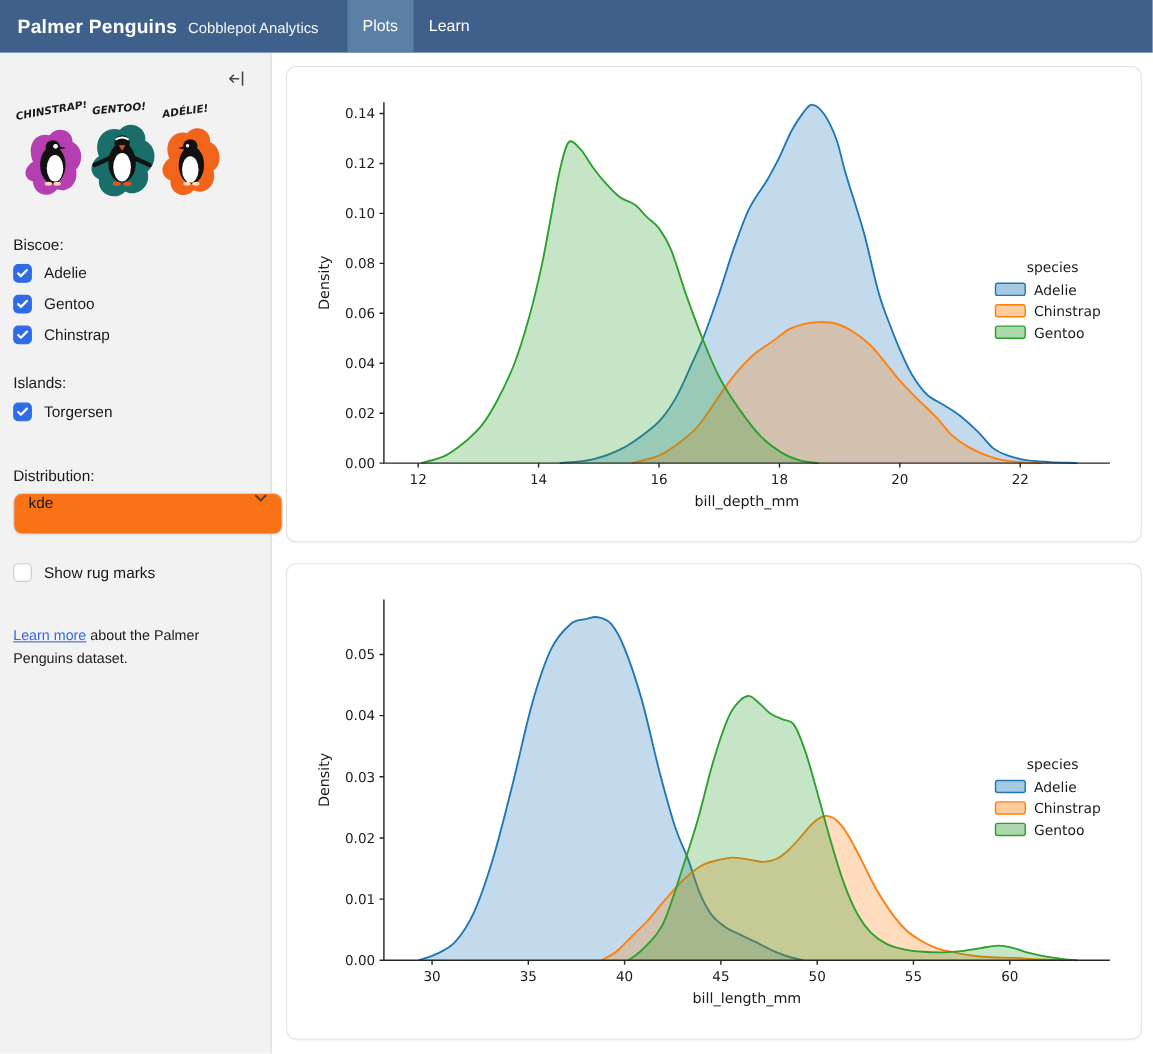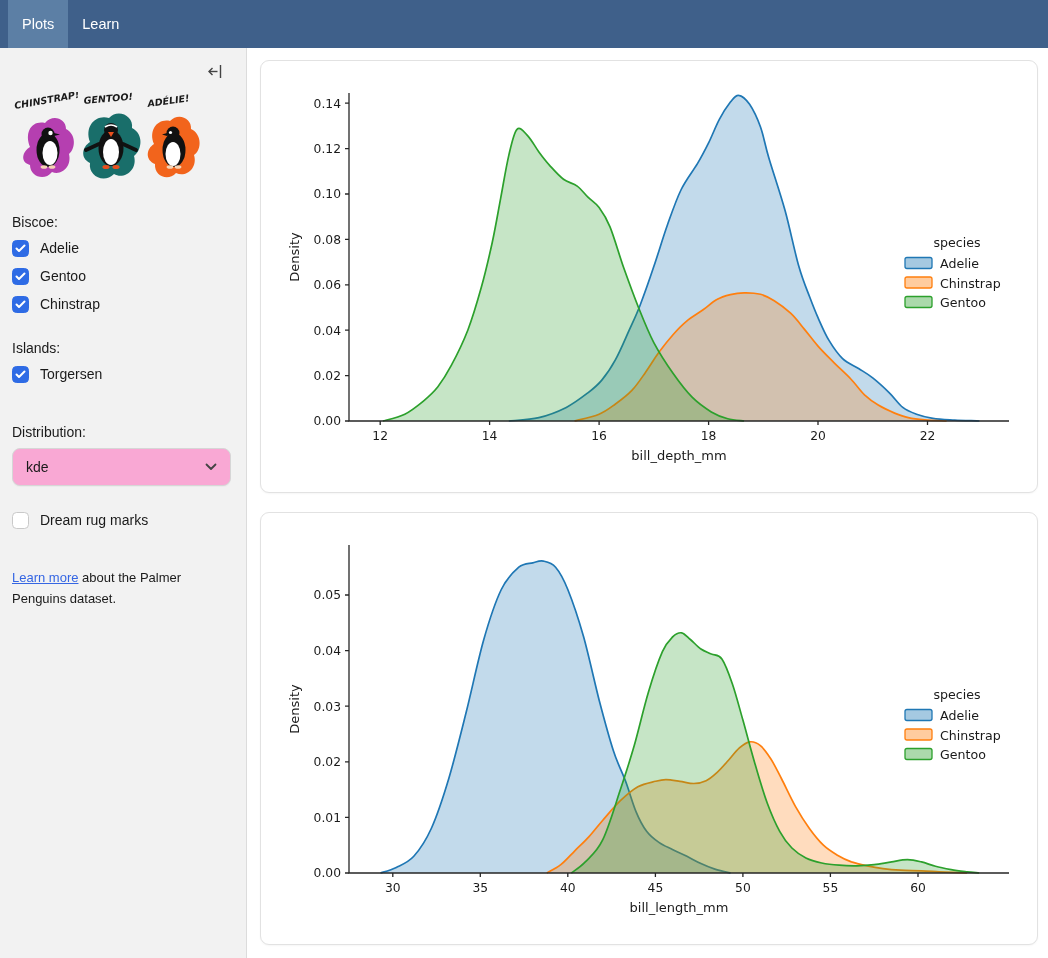--- a/index.html
+++ b/index.html
@@ -27,39 +27,43 @@
   .logo{display:block;margin:34px auto 0 0;width:198px;height:100px;}
   .logo-label{font:italic 700 9.5px "DejaVu Sans",sans-serif;fill:#1a1a1a;}
   .section-label{font-size:14px;margin-top:22px;margin-bottom:4px;}
   .check-row{display:flex;align-items:center;gap:11px;height:28px;cursor:pointer;}
   .checkbox{width:17px;height:17px;border-radius:4.5px;background:#fff;border:1px solid #c9c9c9;
     display:flex;align-items:center;justify-content:center;flex-shrink:0;}
   .checkbox.checked{background:var(--check-blue);border-color:var(--check-blue);}
   .checkbox svg{display:none;}
   .checkbox.checked svg{display:block;}
   .check-label{font-size:14px;}
-  .select{width:219px;height:38px;background:#f9a8d4;border:1px solid #d6d6d6;border-radius:8px;
-    display:flex;align-items:center;justify-content:space-between;padding:0 13px;font-size:14px;
+  .select{width:245px;height:38px;background:#f97316;border:1px solid #d6d6d6;border-radius:8px;
+    display:flex;justify-content:space-between;padding:0 13px;font-size:14px;
     margin-top:8px;cursor:pointer;box-shadow:0 1px 1px rgba(0,0,0,.03);}
   .rug-row{margin-top:20px;}
   .footer-note{font-size:13px;line-height:1.6;margin-top:34px;width:202px;}
   .footer-note a{color:var(--link-blue);text-decoration:underline;cursor:pointer;}
   
   .main{flex:1;background:#fff;padding:12px 9px 0 13px;}
   .card{width:778px;height:433px;border:1px solid var(--card-border);border-radius:9px;
     background:#fff;margin-bottom:19px;box-shadow:0 1px 2px rgba(0,0,0,.04);overflow:hidden;}
   svg.chart{display:block;width:776px;height:431px;}
   .tick{font:12.3px "DejaVu Sans",sans-serif;fill:#1a1a1a;}
   .axis-label{font:13px "DejaVu Sans",sans-serif;fill:#1a1a1a;}
   .legend-title,.legend-label{font:12.6px "DejaVu Sans",sans-serif;fill:#1a1a1a;}
 </style>
 </head>
 <body>
 
 <div class="navbar">
+  <div class="brand">
+    <span class="brand-title">Palmer Penguins</span>
+    <span class="brand-sub">Cobblepot Analytics</span>
+  </div>
   <div class="tabs">
     <a class="tab active">Plots</a>
     <a class="tab">Learn</a>
   </div>
 </div>
 
 <div class="layout">
 
   <div class="sidebar">
     <div class="collapse-btn">
@@ -157,21 +161,21 @@
       <span>kde</span>
       <svg width="12" height="8" viewBox="0 0 12 8">
           <polyline points="1.5,1.5 6,6 10.5,1.5" fill="none" stroke="#444" stroke-width="1.8" stroke-linecap="round" stroke-linejoin="round"></polyline>
         </svg>
     </div>
 
     <div class="check-row rug-row">
       <span class="checkbox">
         
       </span>
-      <span class="check-label">Dream rug marks</span>
+      <span class="check-label">Show rug marks</span>
     </div>
 
     <div class="footer-note"><a>Learn more</a><span> about the Palmer Penguins dataset.</span></div>
   </div>
 
   <div class="main">
     <div class="card">
       <div>
           <svg viewBox="0 0 776 431" class="chart">
             <path d="M 247.8 360 C 252.8 359.4 268.3 358.9 277.9 356.6 C 287.5 354.3 297.1 350.5 305.3 346.4 C 313.5 342.2 321.2 336.2 327.2 331.6 C 333.1 327.1 336.3 324.6 340.8 319.1 C 345.4 313.7 350 307 354.5 298.7 C 359.1 290.4 364.1 278.3 368.2 269.2 C 372.3 260.1 375 254.8 379.1 244.2 C 383.2 233.6 388.3 219.1 392.8 205.6 C 397.4 192.2 401.9 176.5 406.5 163.7 C 411.1 150.8 415.2 138.7 420.2 128.5 C 425.2 118.3 432 110.1 436.6 102.4 C 441.2 94.6 443.9 89.3 447.6 81.9 C 451.2 74.6 454.8 64.9 458.5 58.1 C 462.1 51.3 466.3 45.1 469.4 41.1 C 472.6 37.1 474.5 33.9 477.7 34.3 C 480.8 34.6 484.9 38.1 488.6 43.3 C 492.2 48.6 496.3 57.2 499.5 66 C 502.7 74.9 503.6 82.7 507.8 96.7 C 511.9 110.7 519.2 131.9 524.2 150 C 529.2 168.2 533.7 191.3 537.9 205.6 C 542 220 545.6 227.8 548.8 236.3 C 552 244.8 553.8 249.5 557 256.7 C 560.2 263.9 563.8 272.6 568 279.4 C 572.1 286.2 576.6 292.8 581.6 297.6 C 586.6 302.3 593 304.6 598 307.8 C 603.1 311 606.7 312.9 611.7 316.9 C 616.7 320.8 623.1 326.7 628.1 331.6 C 633.2 336.5 637.3 342.8 641.8 346.4 C 646.4 350 650.5 351.4 655.5 353.2 C 660.5 355 665.5 356.3 671.9 357.3 C 678.3 358.3 686.1 358.6 693.8 359.1 C 701.6 359.5 714.3 359.8 718.4 360 Z" fill="#1f77b4" fill-opacity="0.27" stroke="none"></path>

